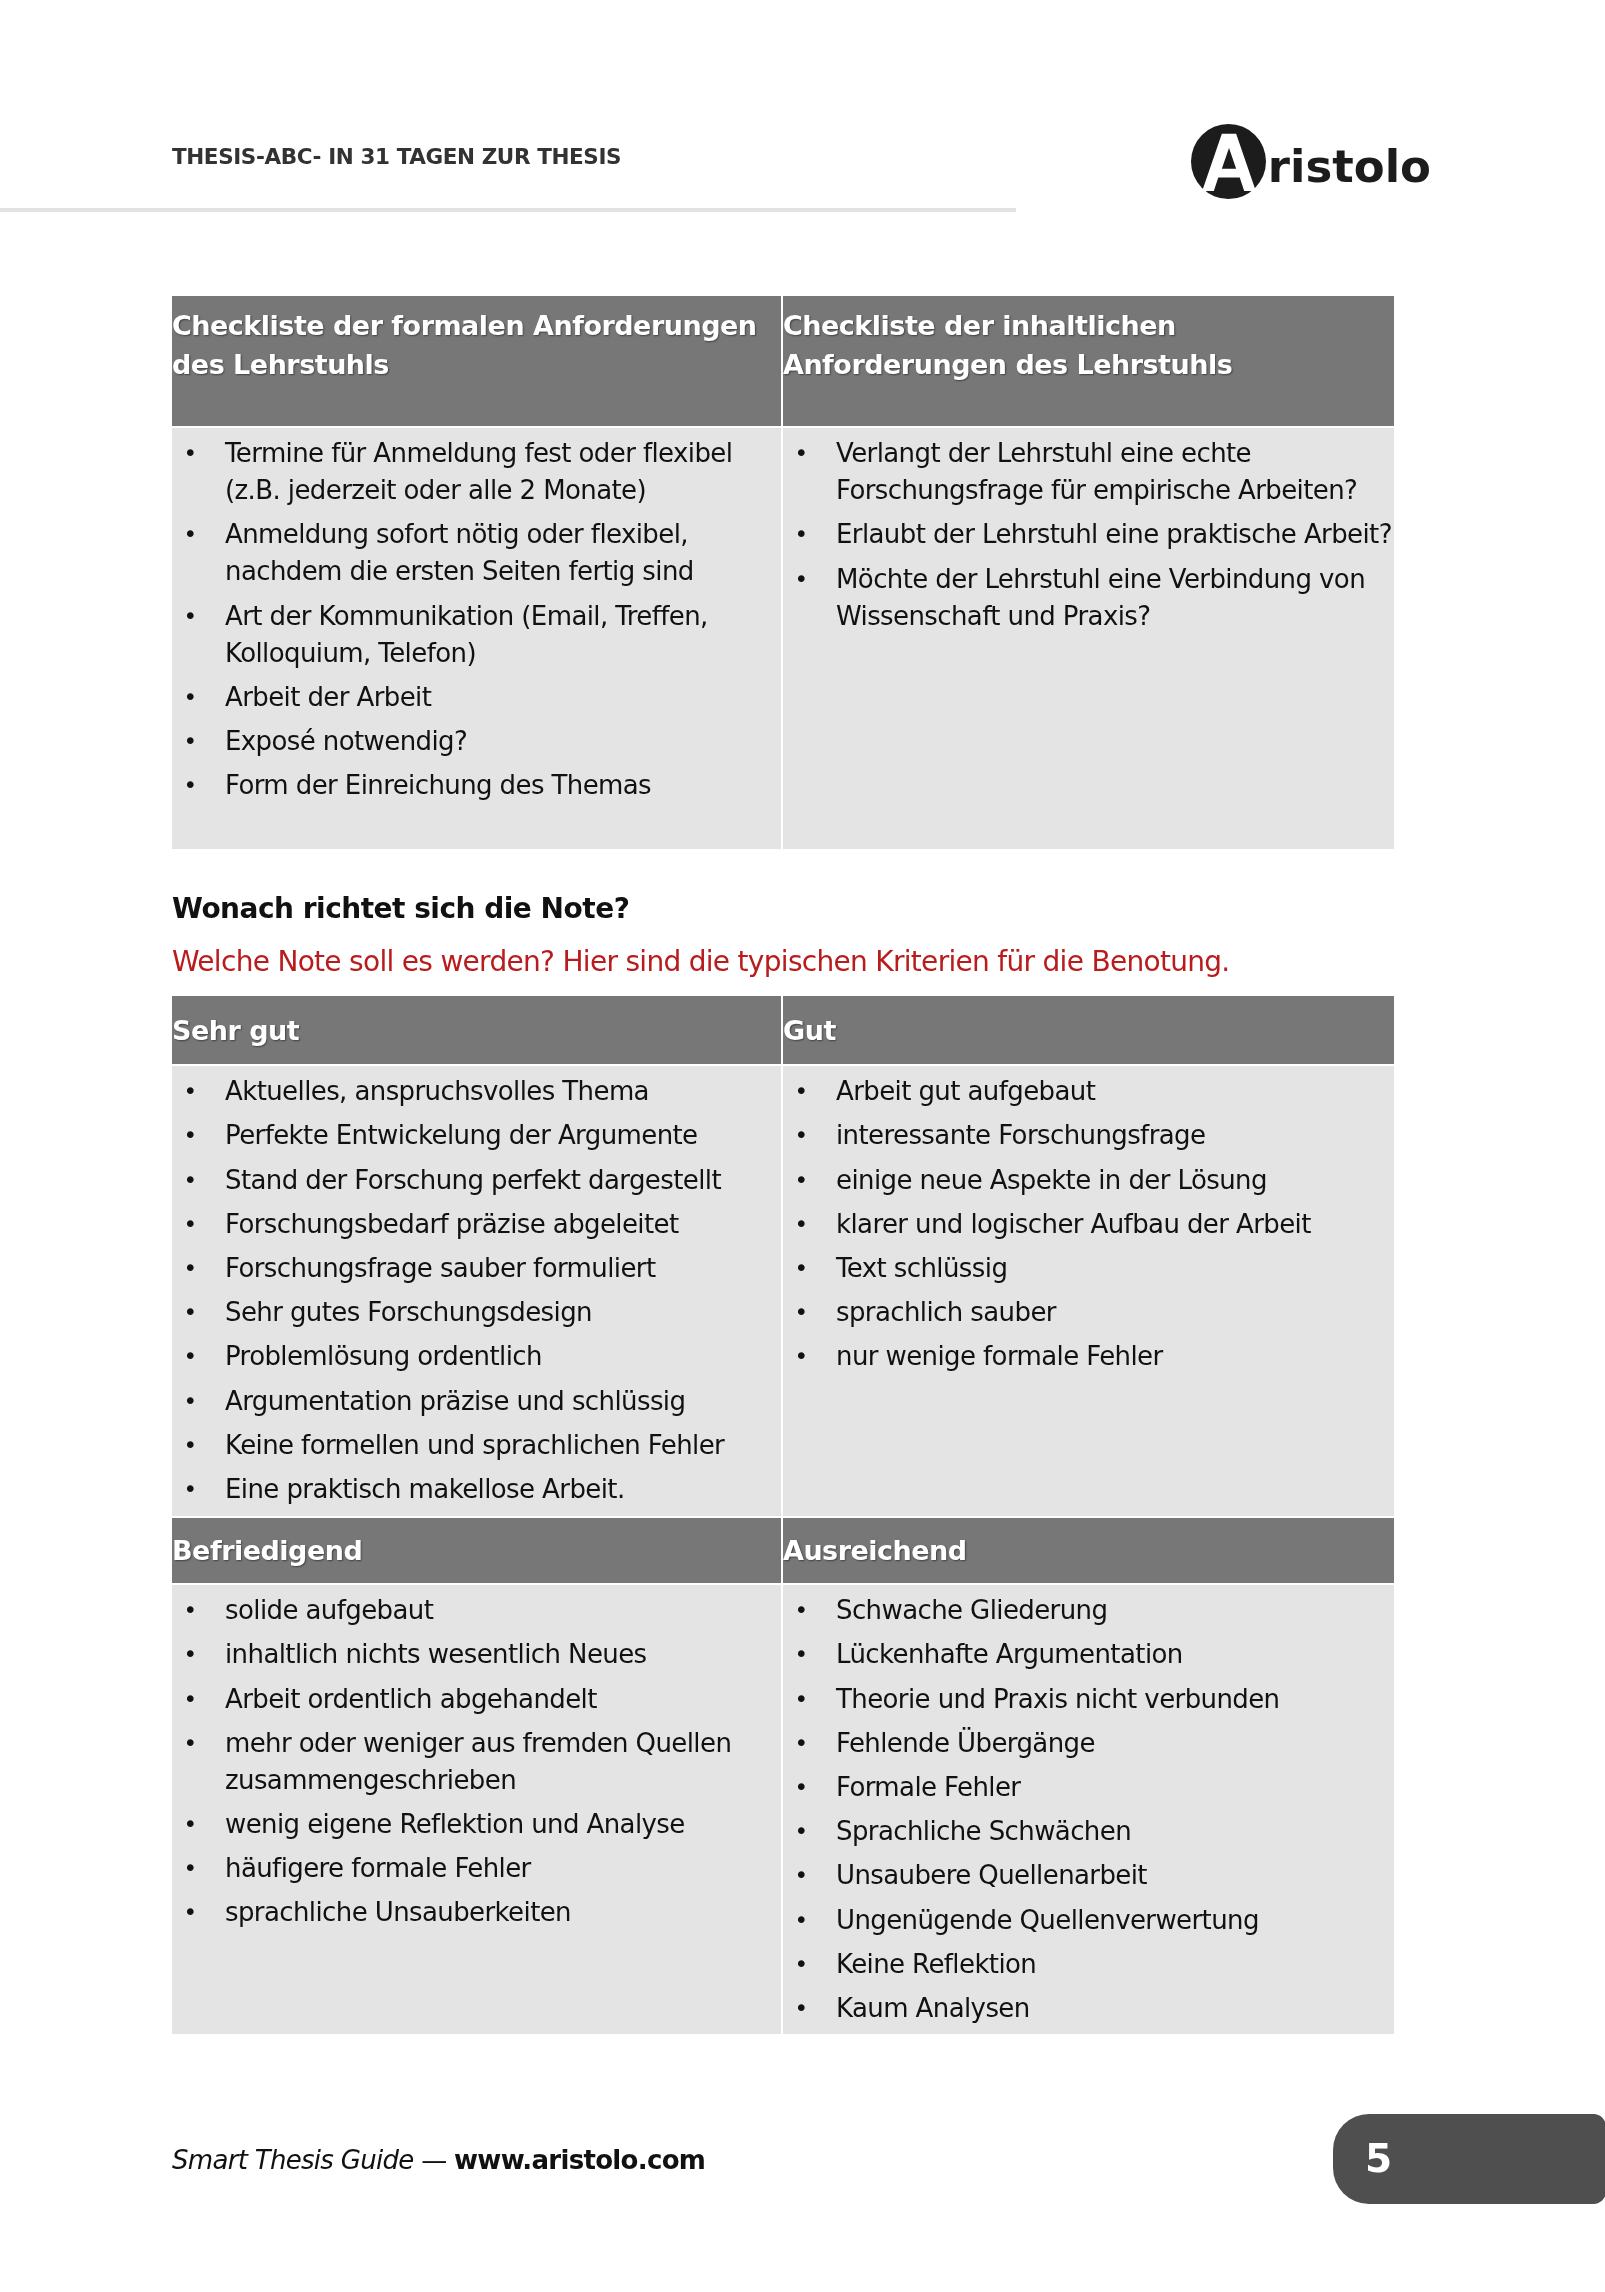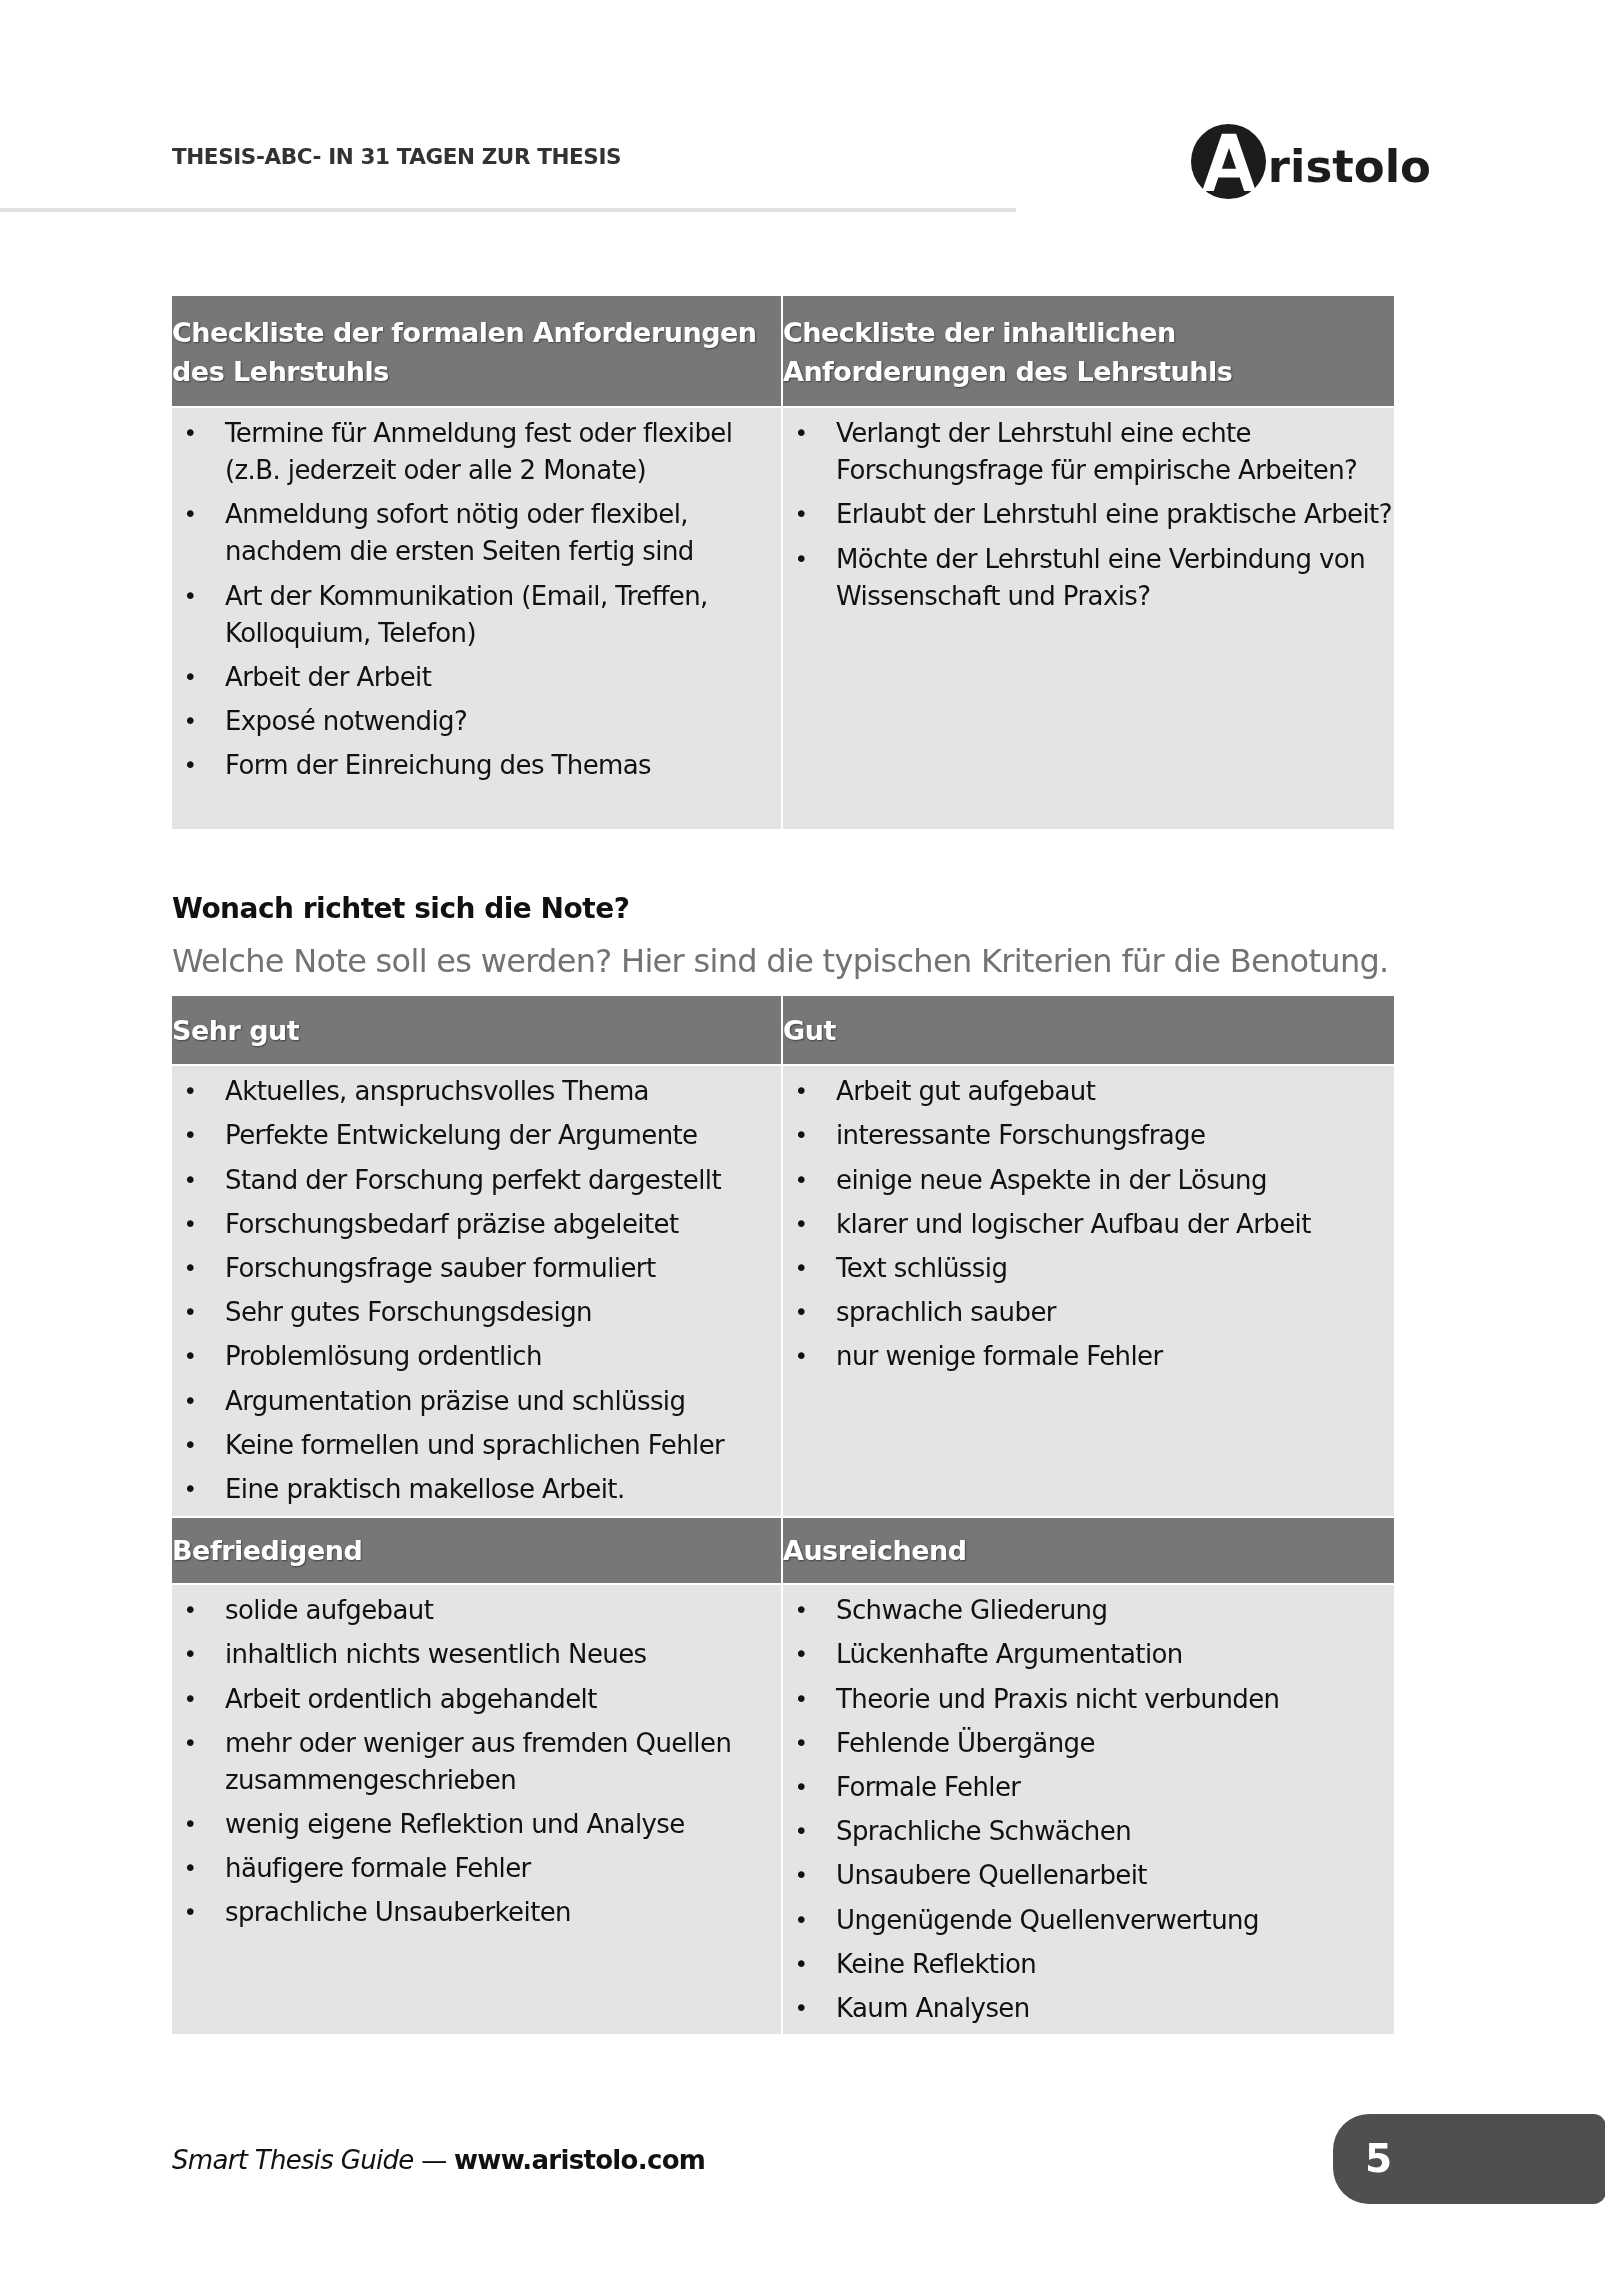--- a/index.html
+++ b/index.html
@@ -55,32 +55,32 @@
     font-family: "DejaVu Sans", sans-serif;
     font-size: 26px; letter-spacing: -0.6px; line-height: 37px;
     color: #111111; margin-bottom: 7.2px;
   }
   ul.items li::before {
     content: "\2022"; position: absolute; left: 11.6px; top: 0;
     font-size: 23px; color: #111111;
   }
 
   #t1 { top: 296px; }
-  #t1 .hcell { height: 112px; line-height: 39px; padding-top: 17px; }
+  #t1 .hcell { height: 132px; line-height: 39px; padding-top: 10px; }
   #t1 .bcell { height: 421px; padding-top: 7.2px; }
 
   .section-heading {
     position: absolute; left: 172px; top: 887px;
     font-family: "DejaVu Sans", sans-serif; font-weight: bold;
     font-size: 28px; letter-spacing: -0.5px; color: #111111; line-height: 43px;
   }
   .section-text {
     position: absolute; left: 172px; top: 940px;
     font-family: "DejaVu Sans", sans-serif;
-    font-size: 32px; letter-spacing: -0.7px; color: #737373; line-height: 43px;
+    font-size: 28px; letter-spacing: -0.7px; color: #b91c1c; line-height: 43px;
   }
 
   #t2 { top: 996px; }
   #t2 .hcell { line-height: 43px; }
   #t2 tr.h1 .hcell { height: 70px; padding-top: 12.5px; }
   #t2 tr.b1 .bcell { height: 452px; padding-top: 7.2px; }
   #t2 tr.h2 .hcell { height: 67px; padding-top: 10.7px; }
   #t2 tr.b2 .bcell { height: 350px; padding-top: 7.2px; }
 
   .footer-text {

